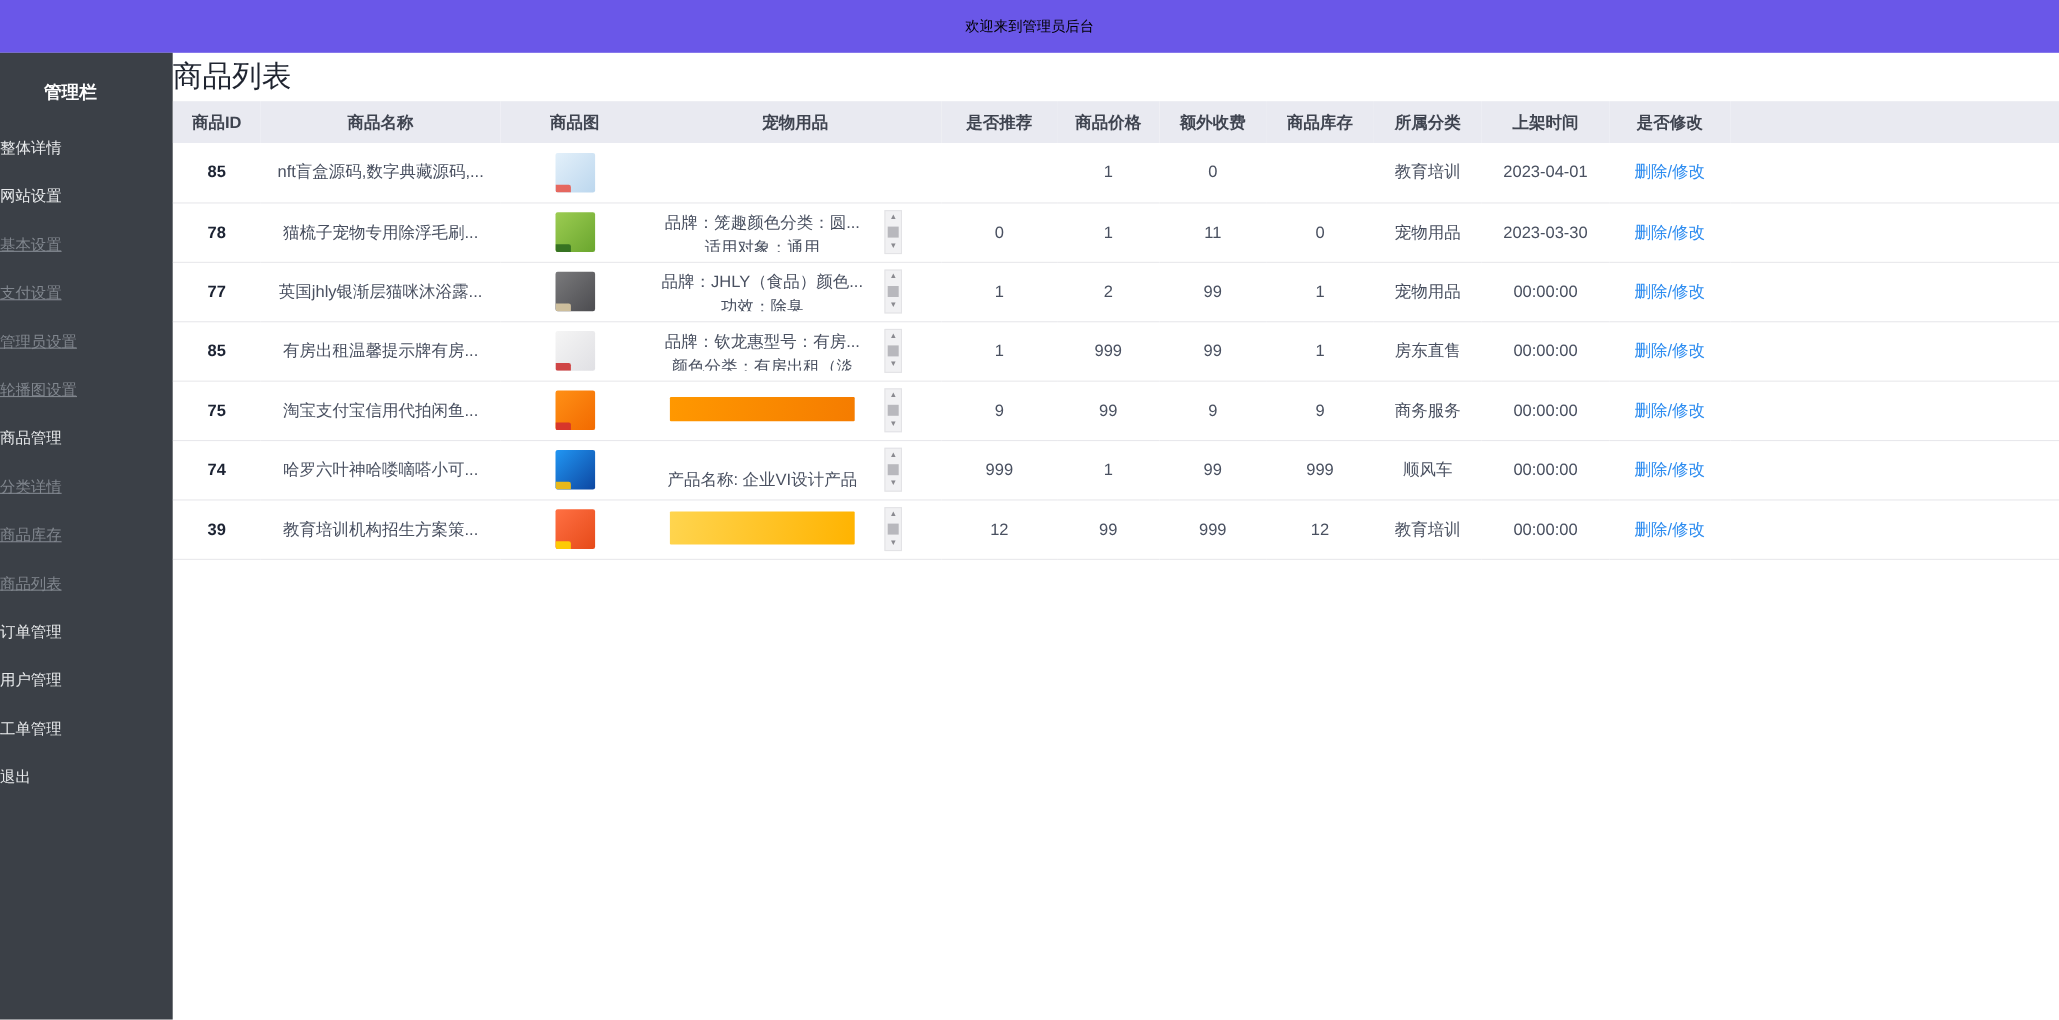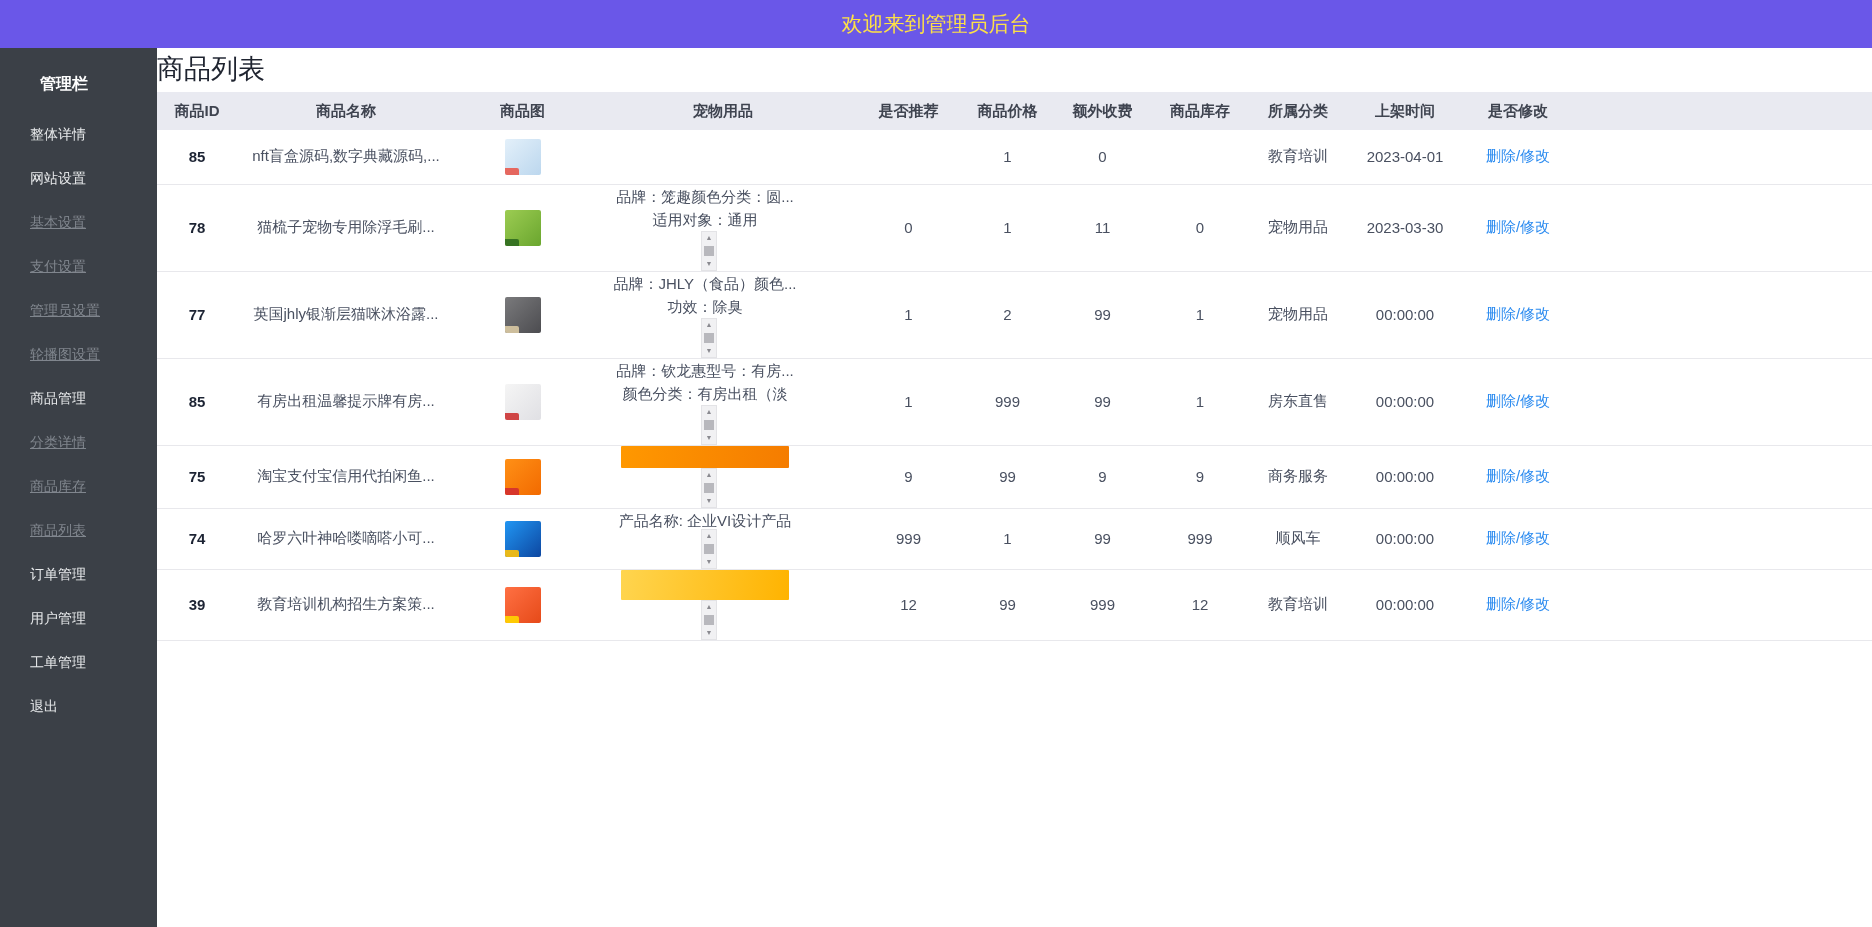--- a/index.html
+++ b/index.html
@@ -7,33 +7,33 @@
   body {
     width:1872px; height:927px; overflow:hidden; background:#fff;
     font-family:"Liberation Sans","DejaVu Sans",sans-serif;
     color:#495060;
   }
   
   .topbar {
     height:48px; width:100%; background:#6a57e8;
     display:flex; align-items:center; justify-content:center;
   }
-  .topbar-title { color:#fde047; font-size:21px; }
+  .topbar-title { color:#000000; font-size:13px; }
   
   .layout { display:flex; height:879px; }
   .sidebar {
     width:157px; min-width:157px; background:#3b4047; height:100%;
     padding-top:26px;
   }
   .sidebar-title {
     color:#ffffff; font-weight:bold; font-size:16px; padding-left:40px;
     margin-bottom:18px;
   }
   .side-item {
-    height:44px; display:flex; align-items:center; padding-left:30px;
+    height:44px; display:flex; align-items:center; 
     cursor:pointer; font-size:14px; color:#e8eaec;
   }
   .side-item.dim { color:#80868e;text-decoration:underline; }
   
   .main { flex:1; overflow:hidden; }
   .page-title {
     font-size:27px; font-weight:500; color:#1f2430;
     margin:4px 0 6px 0; line-height:34px;
   }
   table.goods {
@@ -54,21 +54,21 @@
   .id-txt { font-weight:bold; color:#1c2333; }
   .thumb {
     width:36px; height:36px; margin:0 auto; border-radius:2px; position:relative;
     overflow:hidden;
   }
   .thumb-accent {
     position:absolute; left:0; bottom:0; width:14px; height:7px; display:block;
     border-radius:0 2px 0 0; opacity:.9;
   }
   
-  .desc-wrap { display:flex; align-items:center; justify-content:flex-end; padding-right:36px;flex-direction:column; }
+  .desc-wrap { display:flex; justify-content:flex-end; padding-right:36px; }
   .desc-content {
     flex:1; height:38px; overflow:hidden; line-height:23px; font-size:15px;
     color:#495060; text-align:center;
   }
   .desc-banner { display:none; width:168px; margin:0 auto; border-radius:1px; }
   .mode-banner { display:flex; align-items:center; justify-content:center; }
   .mode-banner .desc-banner { display:block; }
   .mode-bottom-line { display:flex; align-items:flex-end; justify-content:center; }
   .mode-bottom-line .l2 { margin-bottom:-3px; }
   

